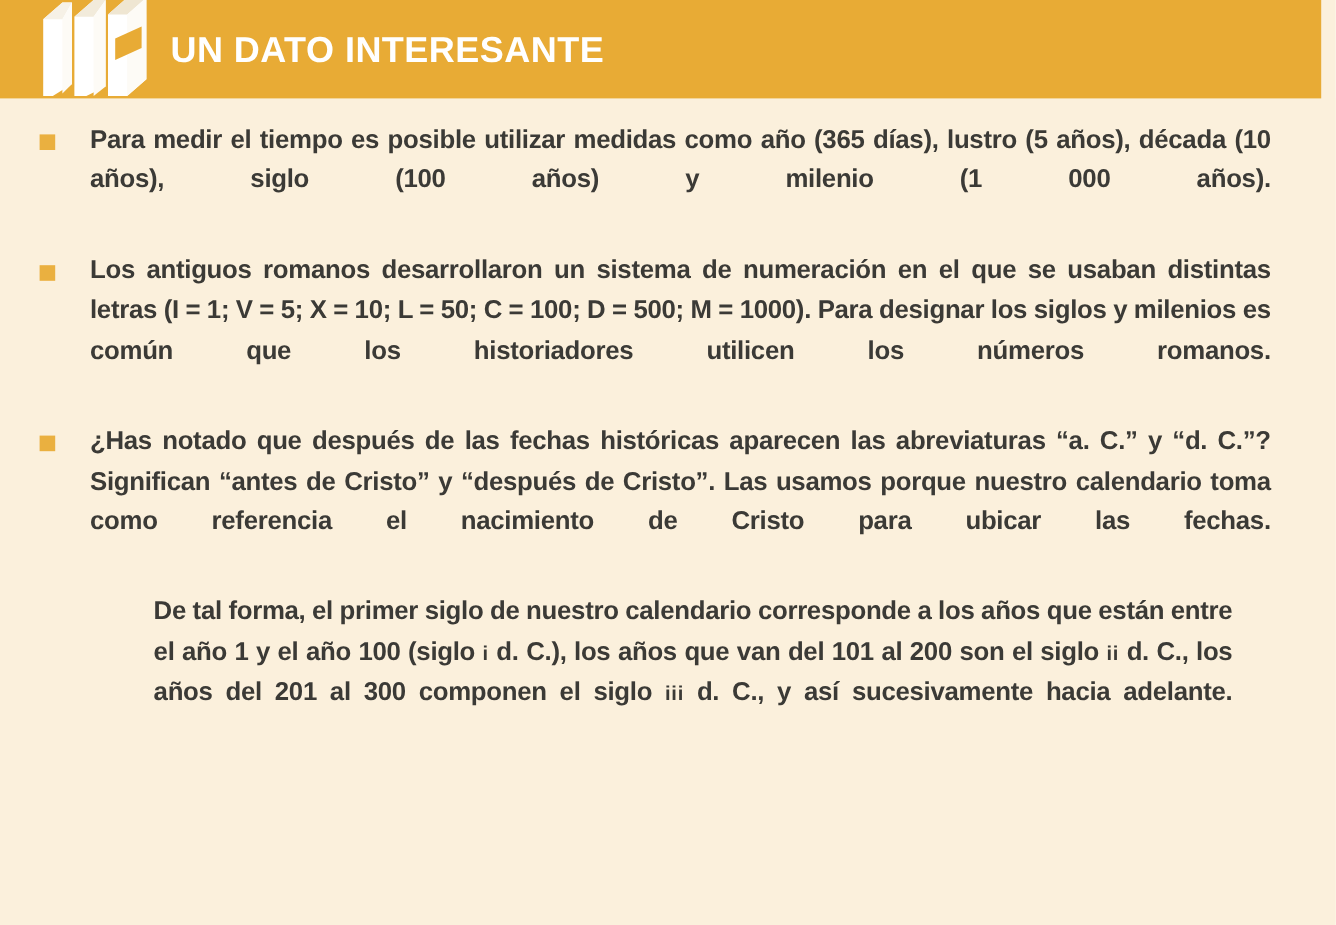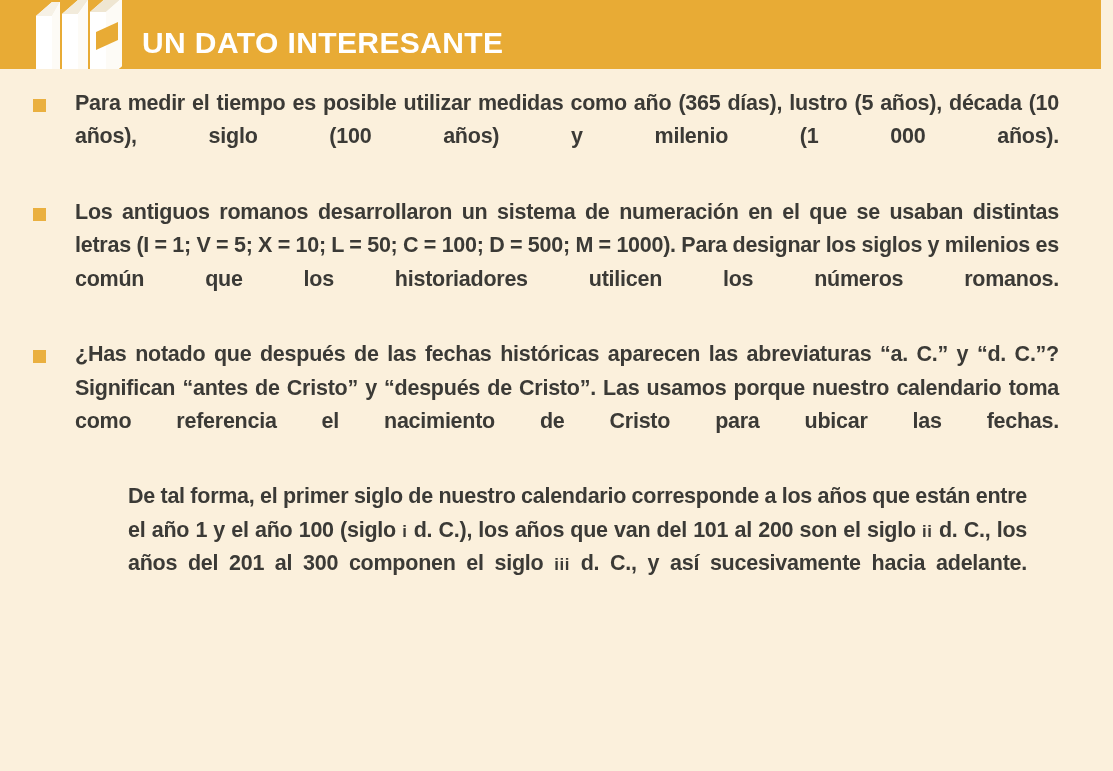--- a/index.html
+++ b/index.html
@@ -68,21 +68,21 @@
     font-weight: bold;
     letter-spacing: 0.4px;
     white-space: nowrap;
     font-family: "Liberation Sans", "DejaVu Sans", sans-serif;
   }
 
   
   .body {
     position: absolute;
     left: 0;
-    top: 69px;
+    top: 82px;
     width: 1113px;
     height: 686px;
     background: #fbf0dc;
     box-sizing: border-box;
     padding: 18px 22px 0 22px;
   }
 
   .block {
     position: relative;
     margin: 0 0 9px 0;

